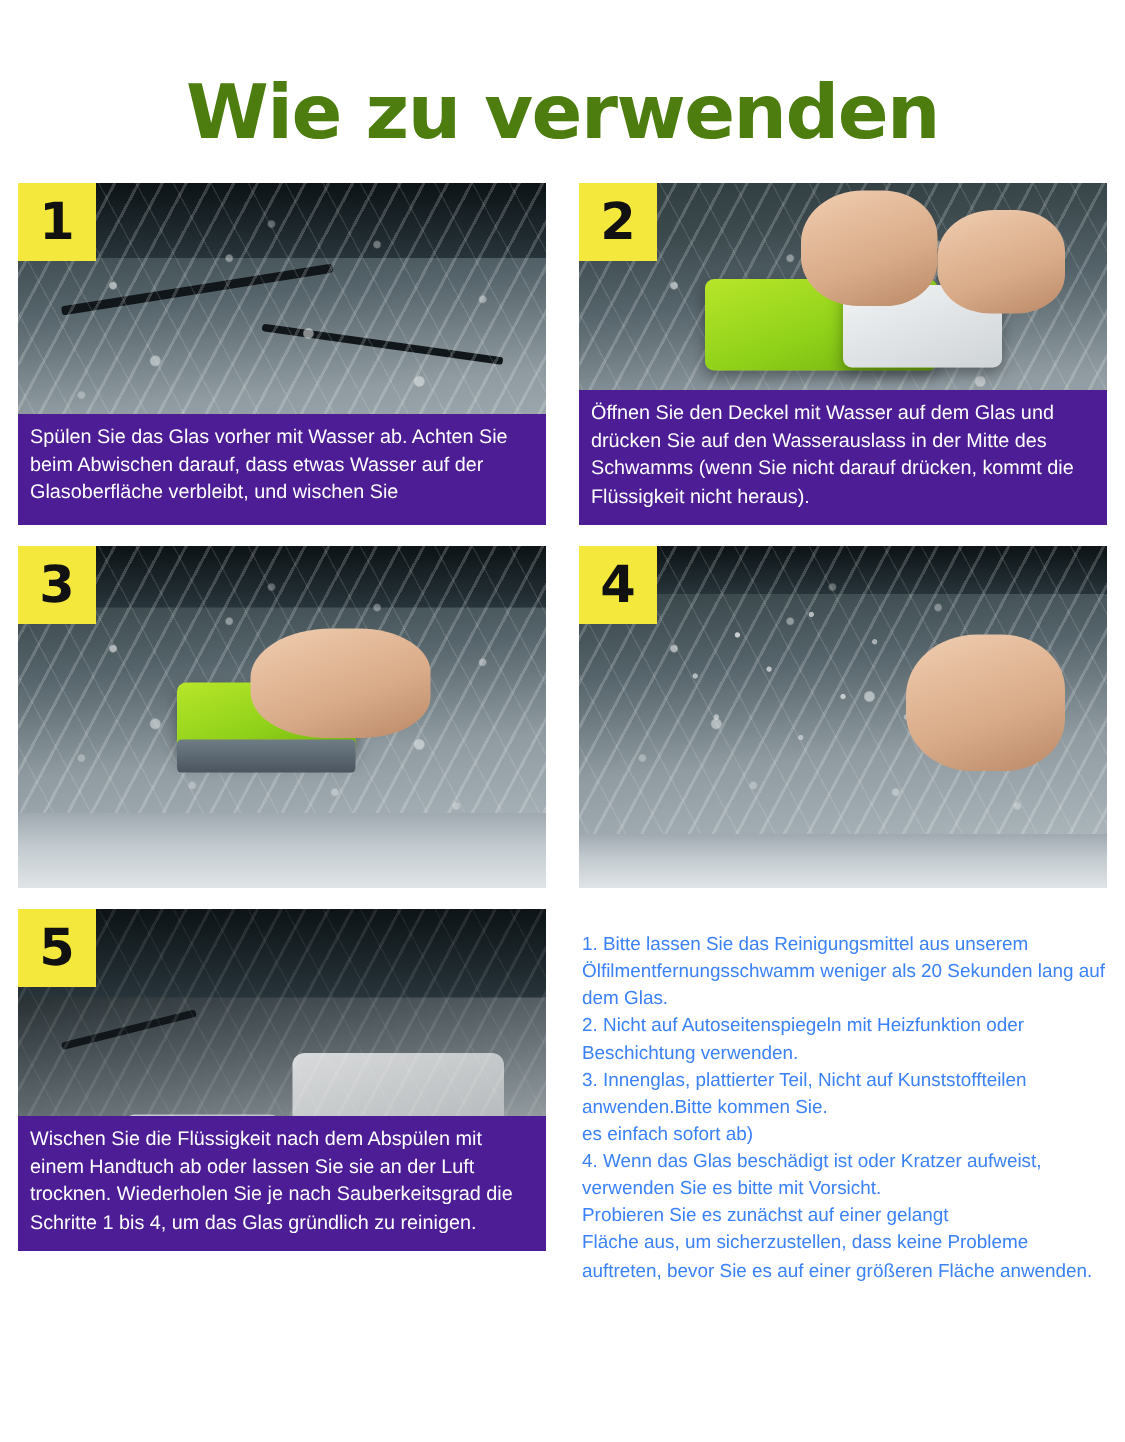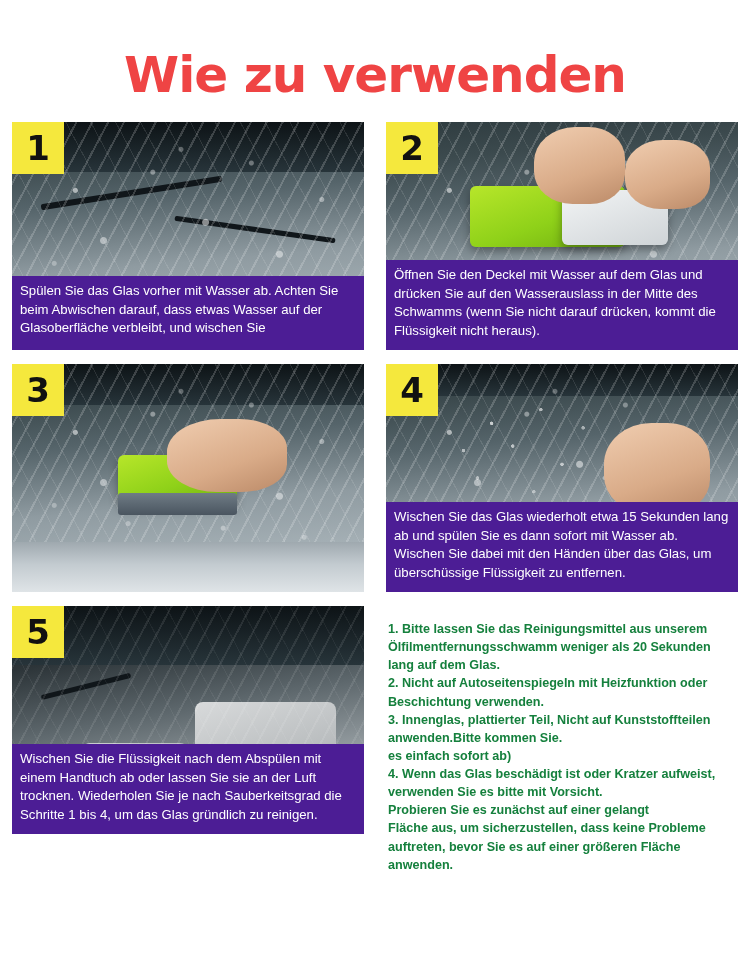--- a/index.html
+++ b/index.html
@@ -13,21 +13,21 @@
   .page {
     width: 750px;
     height: 961px;
     position: relative;
     background: #fff;
   }
   .title {
     text-align: center;
     font-size: 50px;
     font-weight: bold;
-    color: #ef4444;
+    color: #4d7c0f;
     letter-spacing: -1px;
     padding-top: 46px;
     padding-bottom: 18px;
     font-family: "DejaVu Sans", sans-serif;
   }
   .grid {
     display: grid;
     grid-template-columns: 352px 352px;
     column-gap: 22px;
     row-gap: 14px;
@@ -179,22 +179,21 @@
   .sparkle {
     position: absolute;
     right: 4px;
     top: 2px;
     opacity: .85;
   }
   .notes-body {
     margin-top: 14px;
     font-size: 12.6px;
     line-height: 1.44;
-    color: #15803d;
-    font-weight: bold;
+    color: #3b82f6;
   }
   .notes-body p { margin-bottom: 0; }
   .lastcard { align-self: start; }
 </style>
 </head>
 <body>
 
 <div class="page">
 
   <div class="title">Wie zu verwenden</div>
@@ -249,21 +248,20 @@
       <div class="photo">
         <div class="windshield"></div>
         <div class="roofline" style="height:14%"></div>
         <div class="droplets"></div>
         <div class="spray"></div>
         <div class="glassglare"></div>
         <div class="hand" style="left:62%;top:26%;width:30%;height:40%"></div>
         <div class="hood" style="height:16%"></div>
       </div>
       <div class="badge">4</div>
-      <div class="caption cap-4line">Wischen Sie das Glas wiederholt etwa 15 Sekunden lang ab und spülen Sie es dann sofort mit Wasser ab. Wischen Sie dabei mit den Händen über das Glas, um überschüssige Flüssigkeit zu entfernen.</div>
     </div>
 
     <div class="card lastcard">
       <div class="photo">
         <div class="interior"></div>
         <div class="roofline" style="height:26%"></div>
         <div class="seat" style="left:52%;top:42%;width:40%;height:58%"></div>
         <div class="seat" style="left:20%;top:60%;width:30%;height:40%;background:linear-gradient(160deg,#c9cdcf,#9da1a3)"></div>
         <div class="wiper" style="left:8%;top:34%;width:26%;height:5px;transform:rotate(-14deg)"></div>
         <div class="glassglare" style="opacity:.5"></div>

